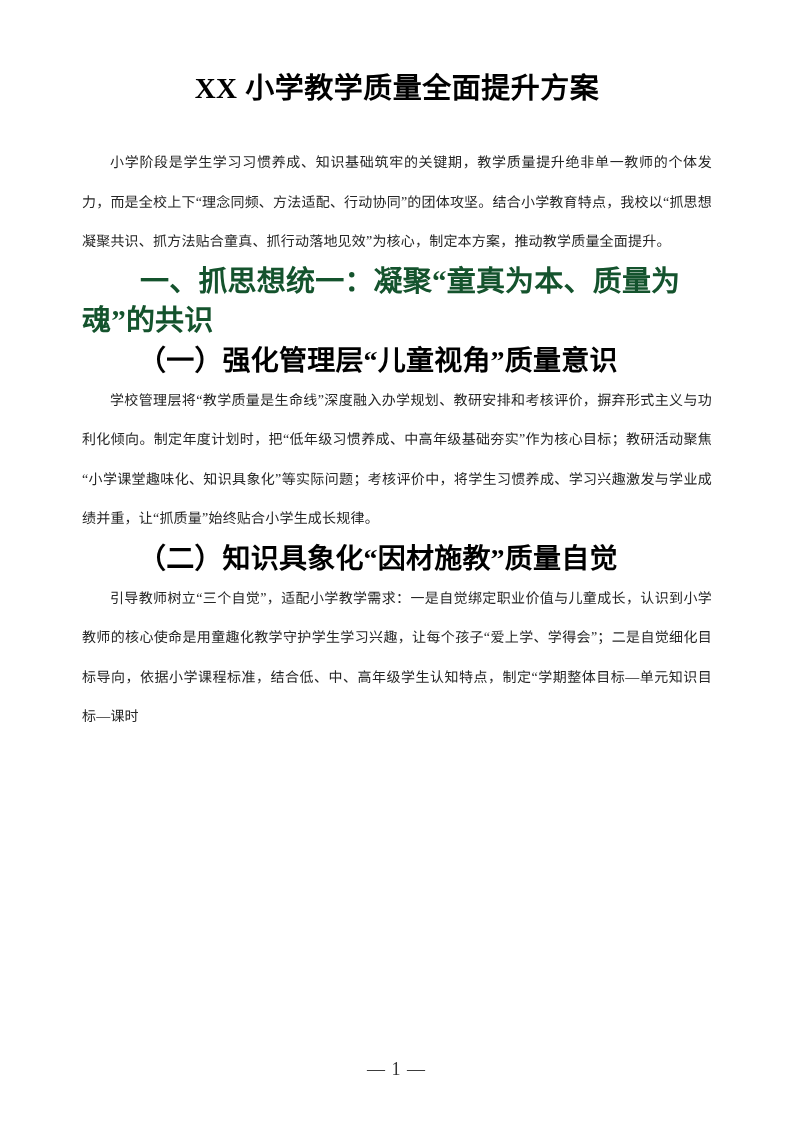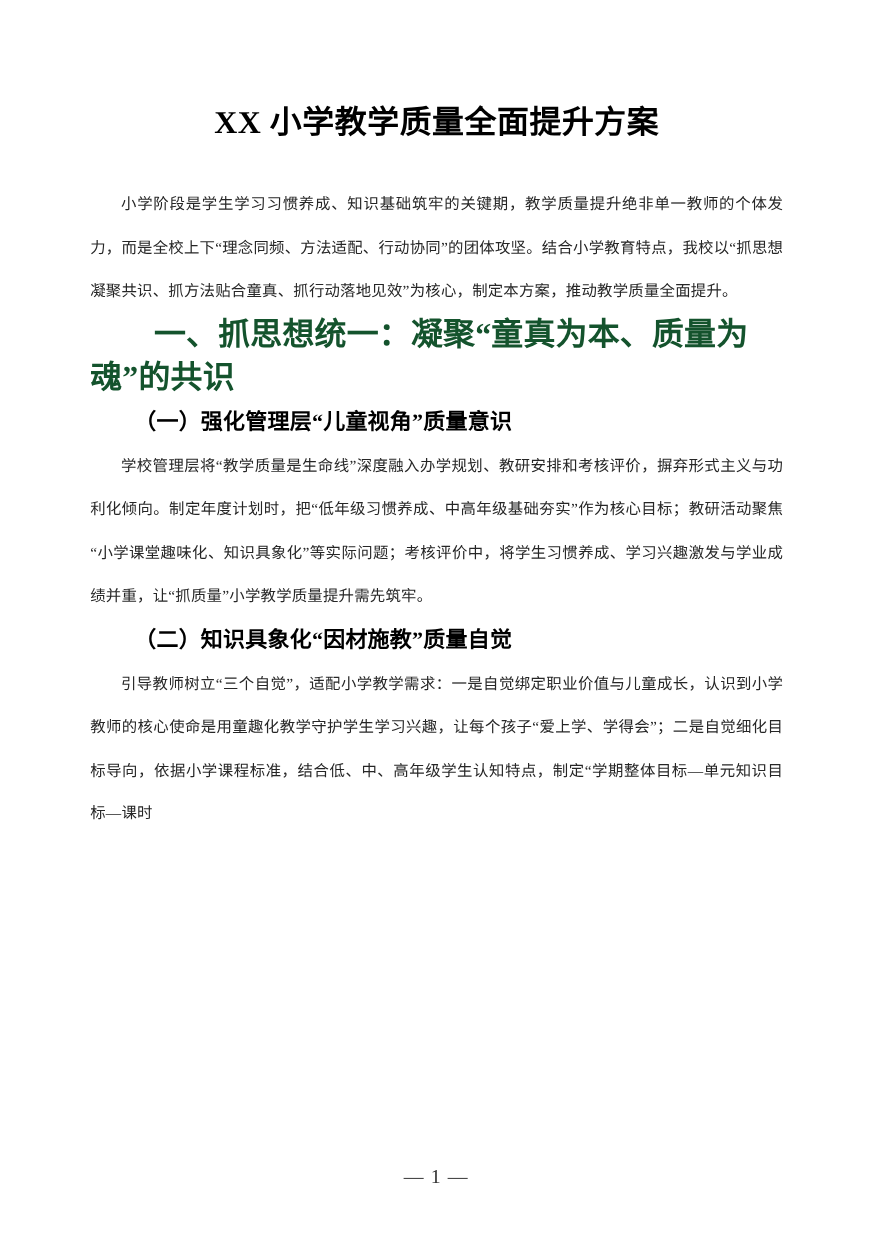--- a/index.html
+++ b/index.html
@@ -33,21 +33,21 @@
   
   .doc-title {
     text-align: center;
     font-family: "Liberation Serif", "DejaVu Serif", serif;
     font-weight: 700;
     font-size: 29px;
     line-height: 40px;
     letter-spacing: 0.5px;
     color: #000000;
     margin: 0;
-    padding-top: 92px;
+    padding-top: 68px;
     white-space: nowrap;
   }
 
   
   .para {
     font-size: 14px;
     line-height: 39.6px;
     text-align: justify;
     text-align-last: left;
     text-justify: inter-ideograph;
@@ -67,21 +67,21 @@
     line-height: 39.6px;
     font-weight: 700;
     margin: 0;
     text-indent: 2em;
     color: #14532d;
     letter-spacing: 0.2px;
   }
 
   
   .h2-cn {
-    font-size: 20px;
+    font-size: 28px;
     line-height: 39.6px;
     font-weight: 700;
     margin: 0;
     text-indent: 2em;
     color: #000000;
     letter-spacing: 0.2px;
   }
 
   .b {
     font-weight: 400;
@@ -110,21 +110,21 @@
 
     <h1 class="doc-title">XX 小学教学质量全面提升方案</h1>
 
     <p class="para first-para">小学阶段是学生学习习惯养成、知识基础筑牢的关键期，教学质量提升绝非单一教师的个体发力，而是全校上下“理念同频、方法适配、行动协同”的团体攻坚。结合小学教育特点，我校以“抓思想凝聚共识、抓方法贴合童真、抓行动落地见效”为核心，制定本方案，推动教学质量全面提升。</p>
 
     <h2 class="h1-cn">一、抓思想统一：凝聚“童真为本、质量为魂”的共识</h2>
 
 
     <h3 class="h2-cn">（一）强化管理层“儿童视角”质量意识</h3>
 
-    <p class="para">学校管理层将“教学质量是生命线”深度融入办学规划、教研安排和考核评价，摒弃形式主义与功利化倾向。制定年度计划时，把“低年级习惯养成、中高年级基础夯实”作为核心目标；教研活动聚焦“小学课堂趣味化、知识具象化”等实际问题；考核评价中，将学生习惯养成、学习兴趣激发与学业成绩并重，让“抓质量”小学教学质量提升需先筑牢。</p>
+    <p class="para">学校管理层将“教学质量是生命线”深度融入办学规划、教研安排和考核评价，摒弃形式主义与功利化倾向。制定年度计划时，把“低年级习惯养成、中高年级基础夯实”作为核心目标；教研活动聚焦“小学课堂趣味化、知识具象化”等实际问题；考核评价中，将学生习惯养成、学习兴趣激发与学业成绩并重，让“抓质量”始终贴合小学生成长规律。</p>
 
     <h3 class="h2-cn">（二）知识具象化“因材施教”质量自觉</h3>
 
     <p class="para"><span>引导教师树立“三个自觉”，适配小学教学需求：</span><span class="b">一是</span><span>自觉绑定职业价值与儿童成长，认识到小学教师的核心使命是用童趣化教学守护学生学习兴趣，让每个孩子“爱上学、学得会”；</span><span class="b">二是</span><span>自觉细化目标导向，依据小学课程标准，结合低、中、高年级学生认知特点，制定“学期整体目标—单元知识目标—课时</span></p>
 
   </div>
 
   <div class="page-footer">— 1 —</div>
 
 </div>

